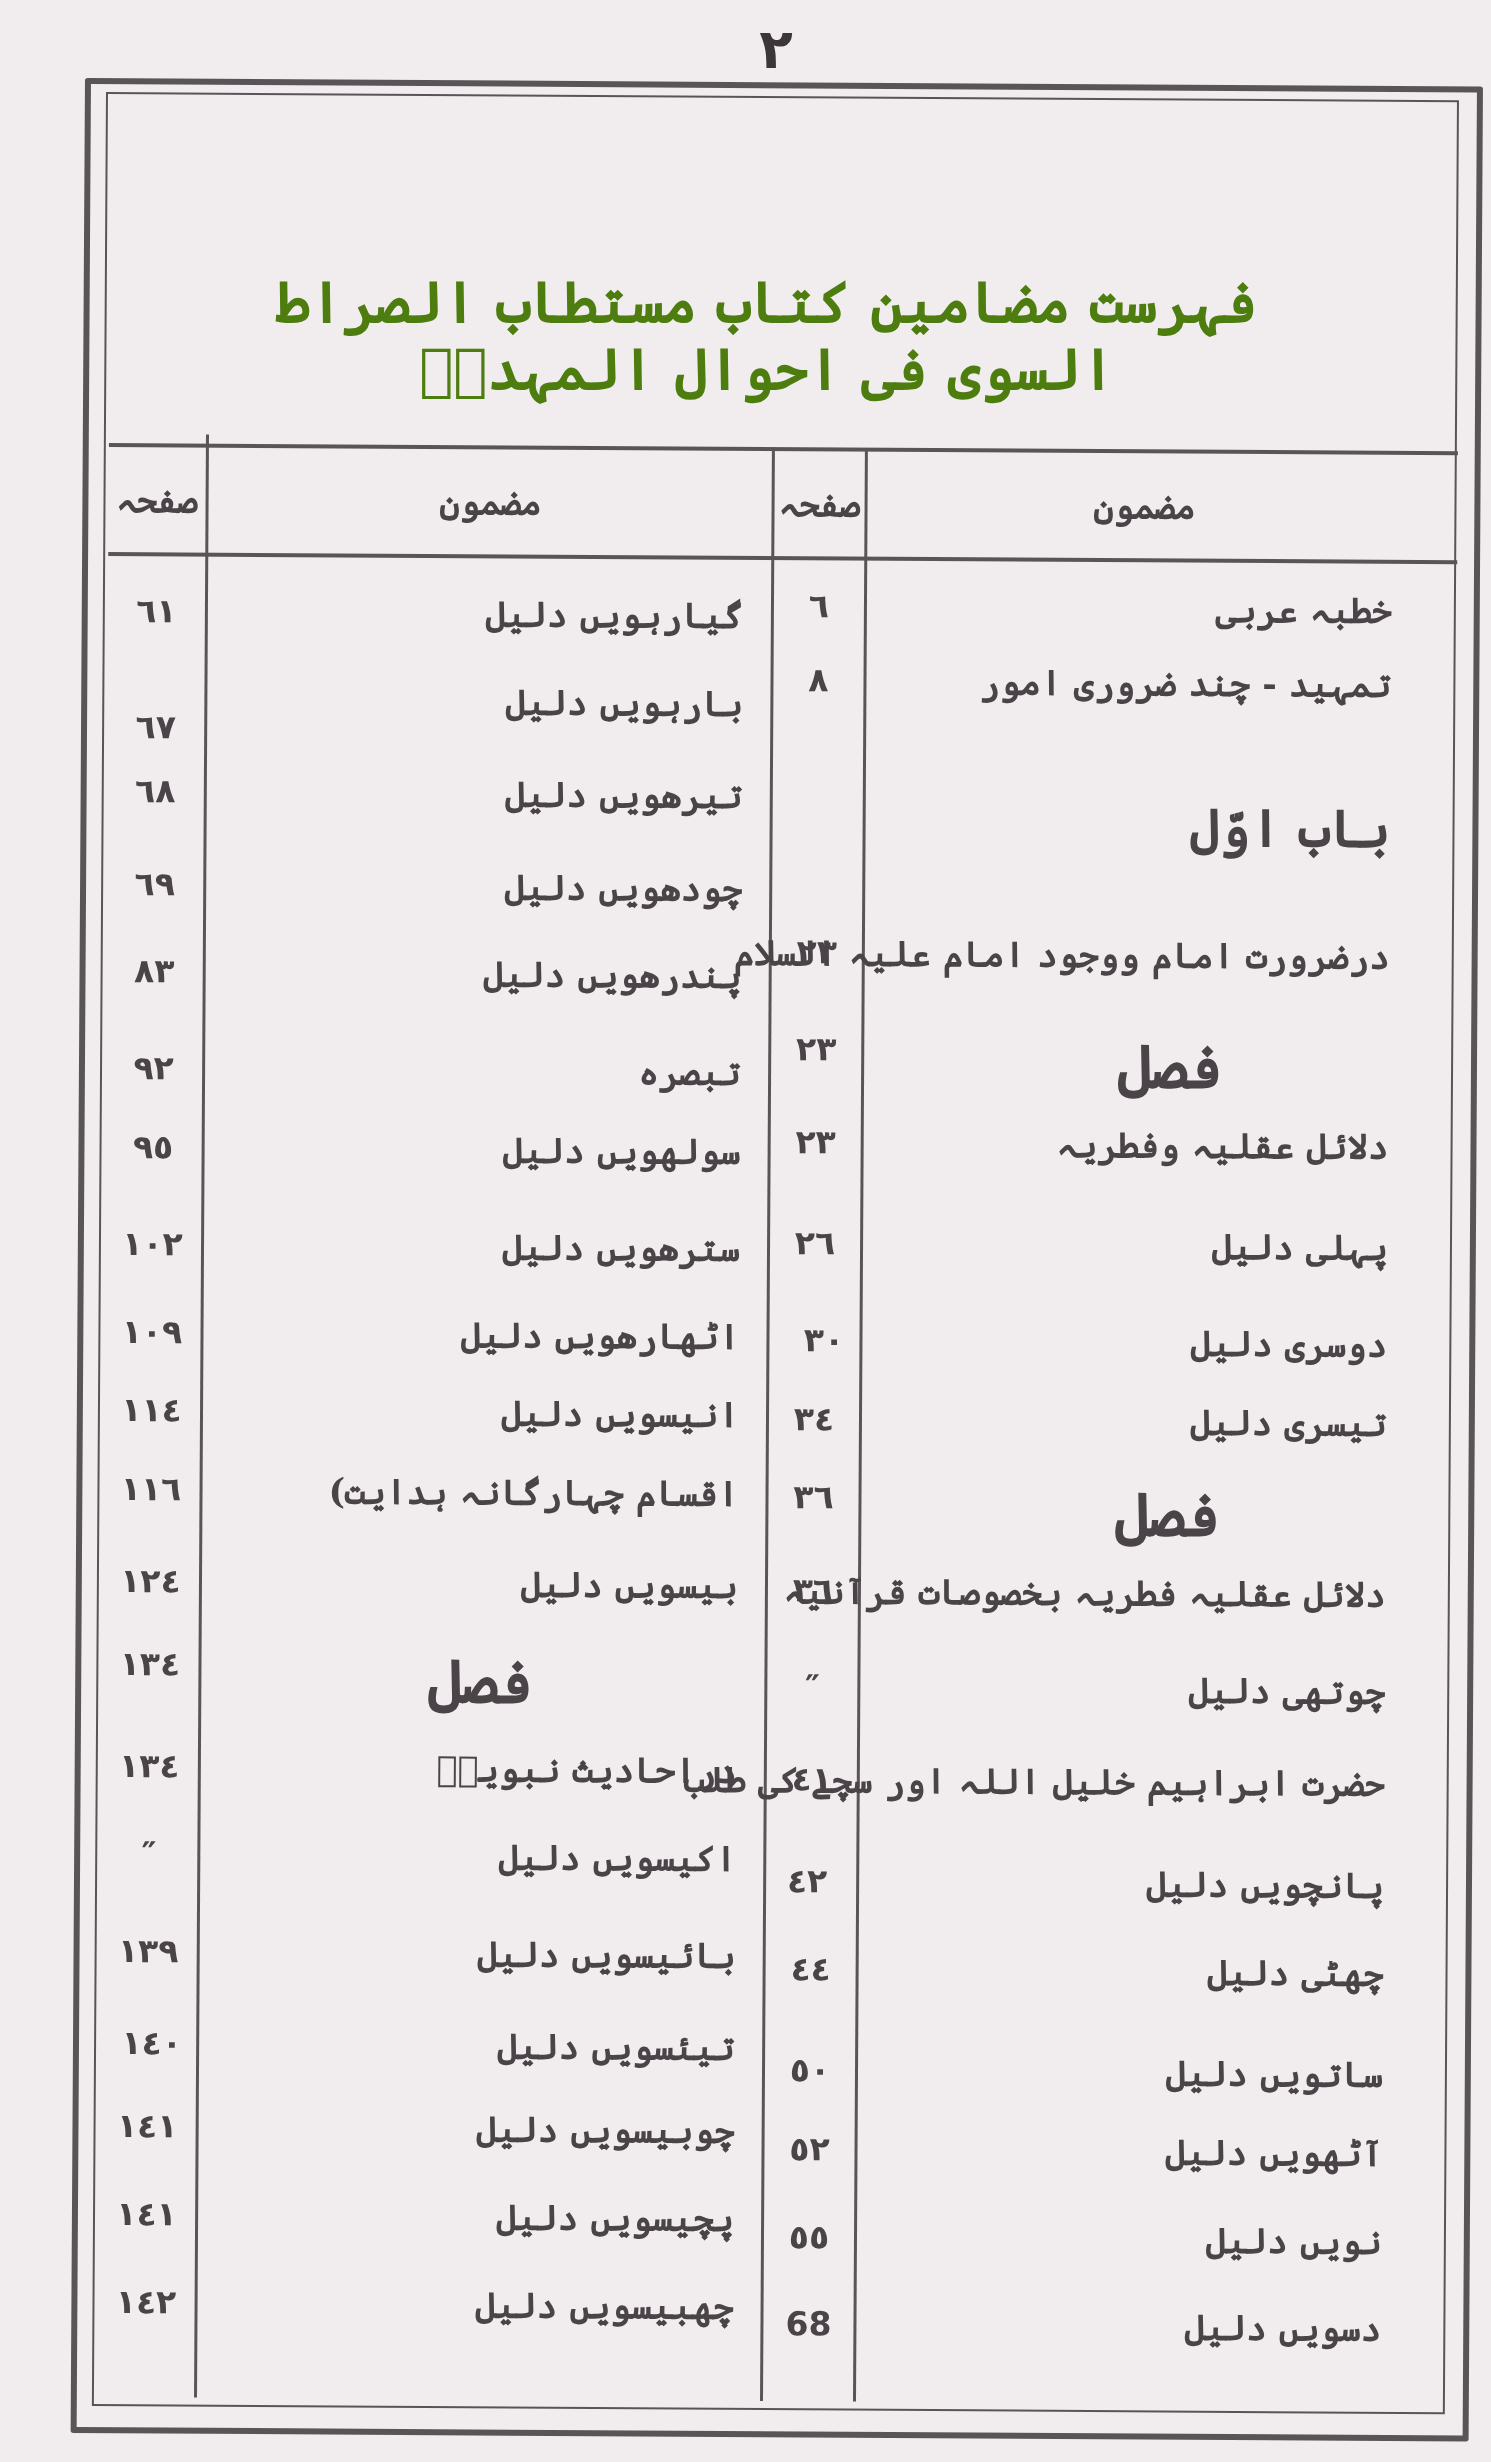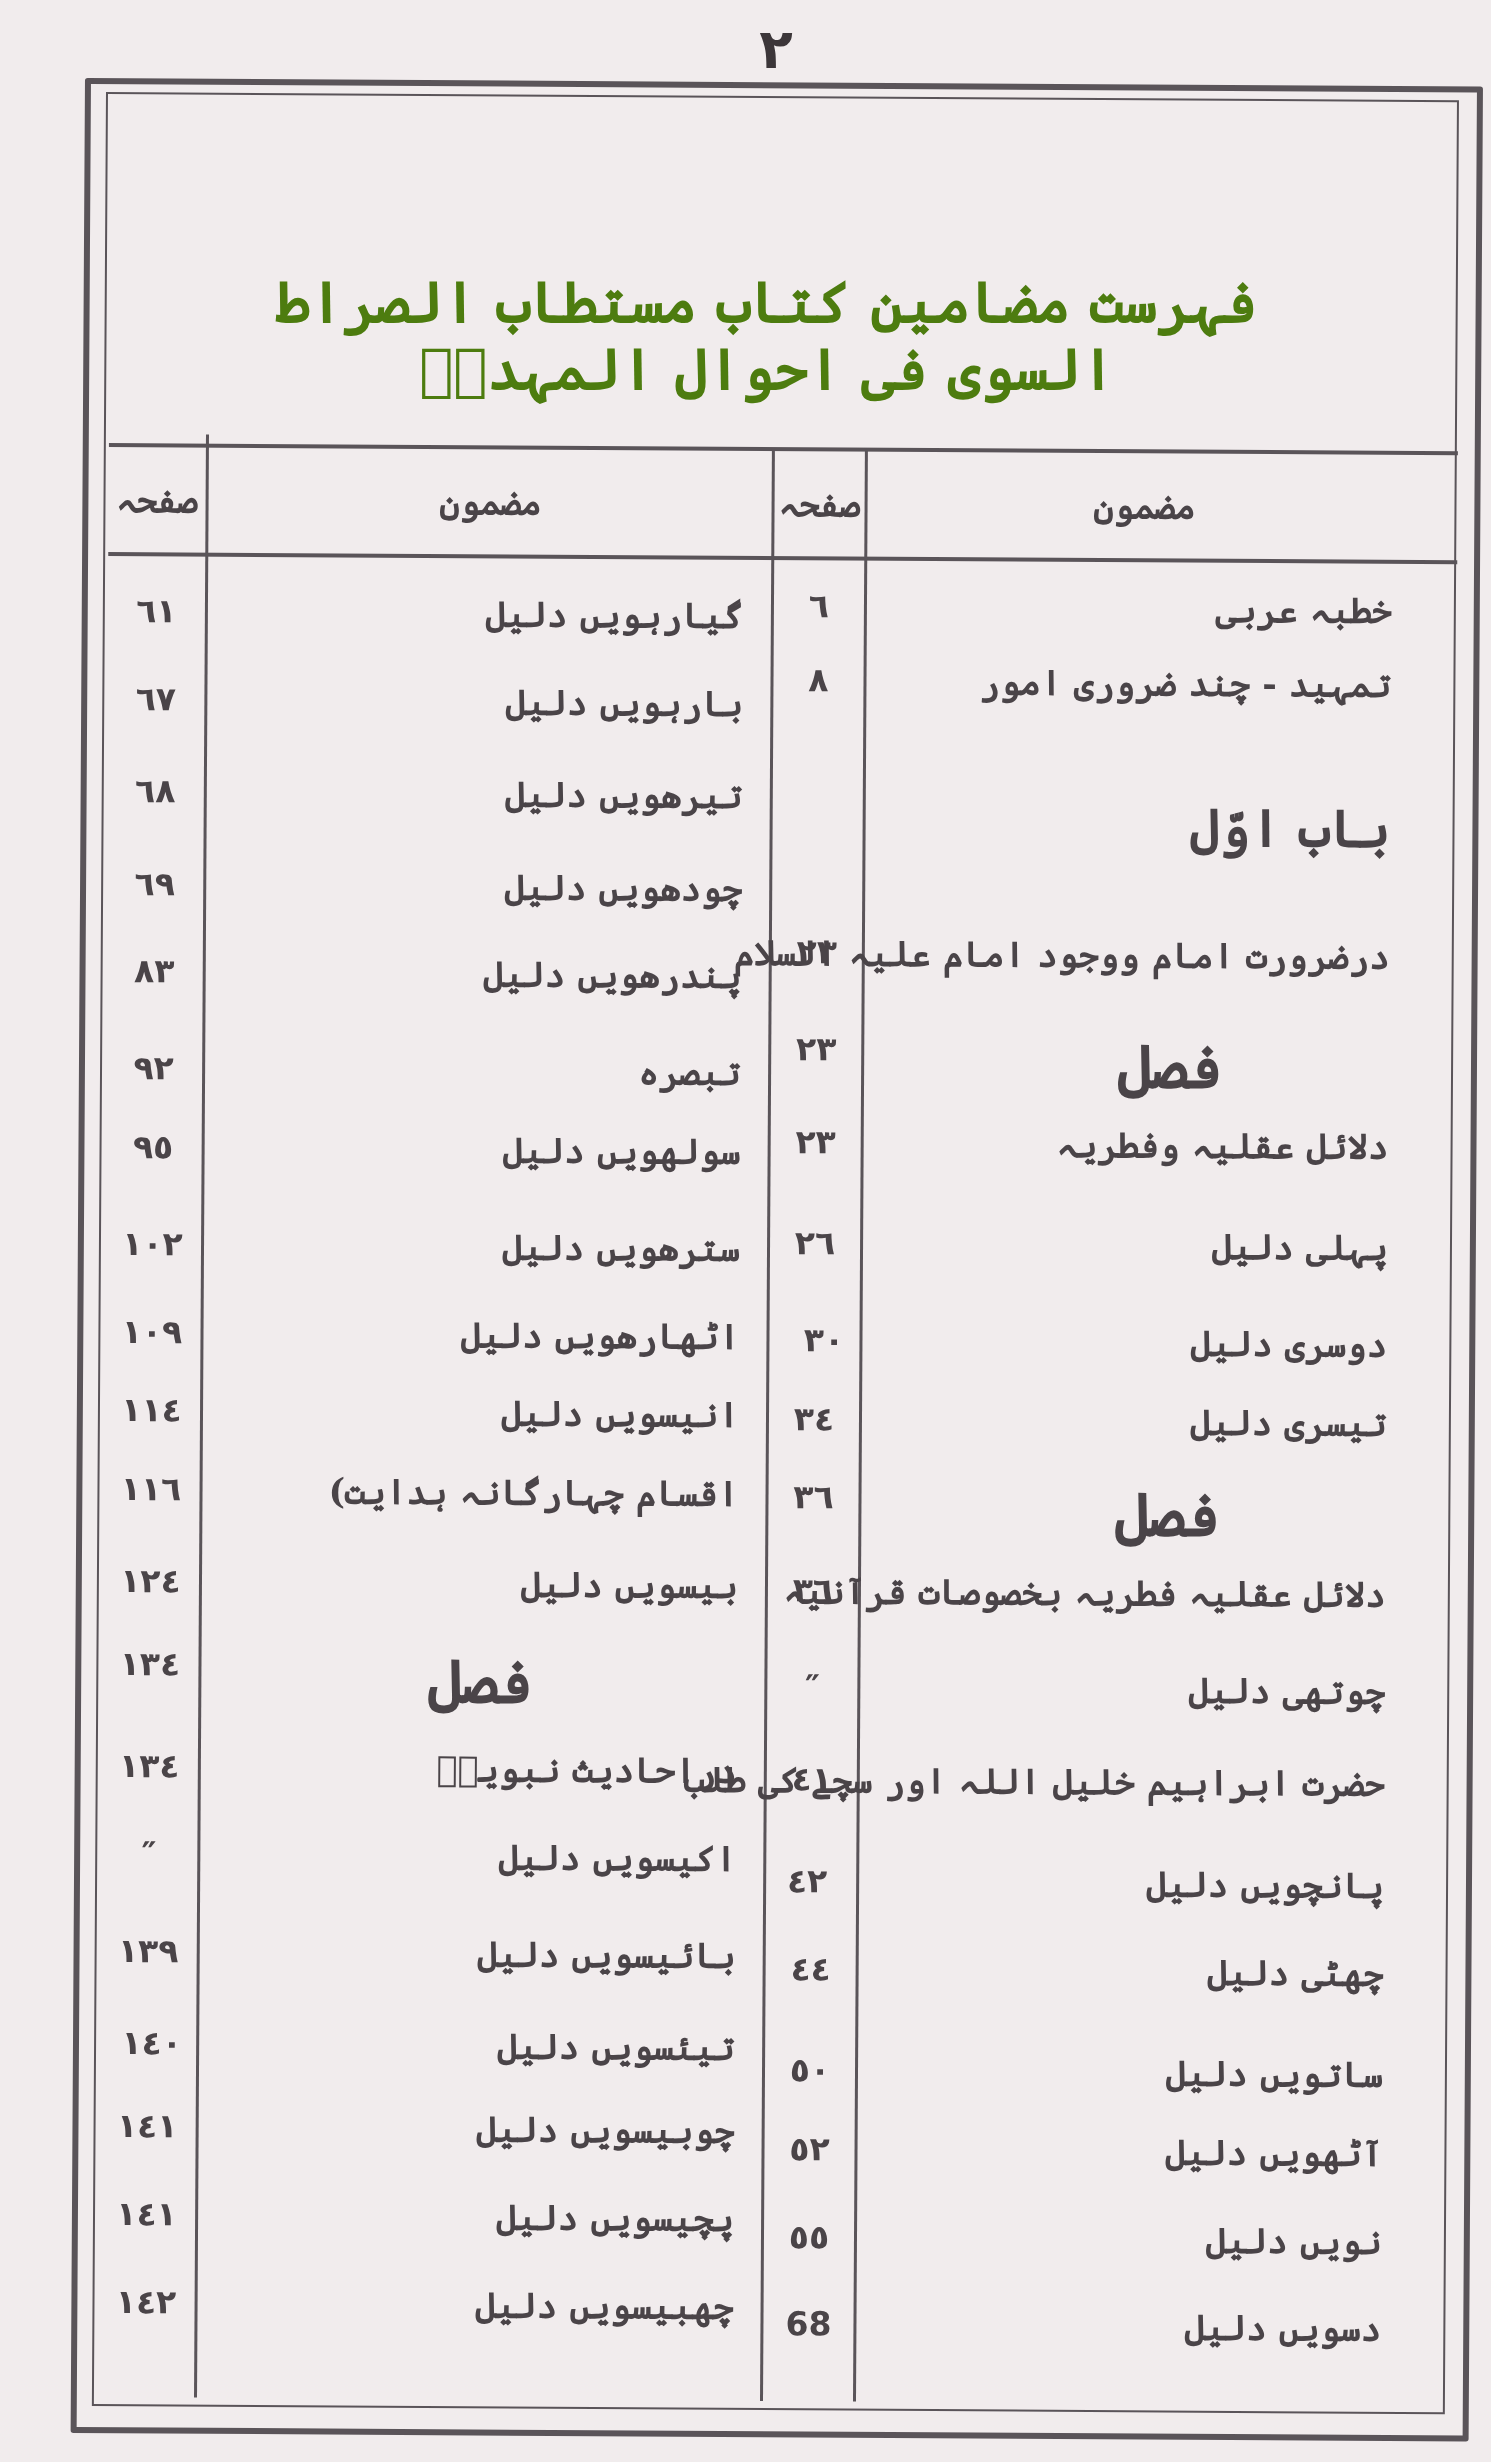--- a/index.html
+++ b/index.html
@@ -155,21 +155,21 @@
         <div class="cell-num" style="left: 666px; width: 90px;">68</div>
       </div>
     </div>
   <div id="left-col">
       <div class="row" style="top: 157px;">
         <div class="cell-text" style="right: 713px;">گیارہویں دلیل</div>
         <div class="cell-num" style="left: 0px; width: 97px;">٦١</div>
       </div>
       <div class="row" style="top: 245px;">
         <div class="cell-text" style="right: 713px;">بارہویں دلیل</div>
-        <div class="cell-num" style="left: 0px; width: 97px;">٦٧</div>
+        <div class="cell-num" style="left: 0px; width: 97px; margin-top: 28px;">٦٧</div>
       </div>
       <div class="row" style="top: 337px;">
         <div class="cell-text" style="right: 713px;">تیرھویں دلیل</div>
         <div class="cell-num" style="left: 0px; width: 97px;">٦٨</div>
       </div>
       <div class="row" style="top: 430px;">
         <div class="cell-text" style="right: 713px;">چودھویں دلیل</div>
         <div class="cell-num" style="left: 0px; width: 97px;">٦٩</div>
       </div>
       <div class="row" style="top: 517px;">

